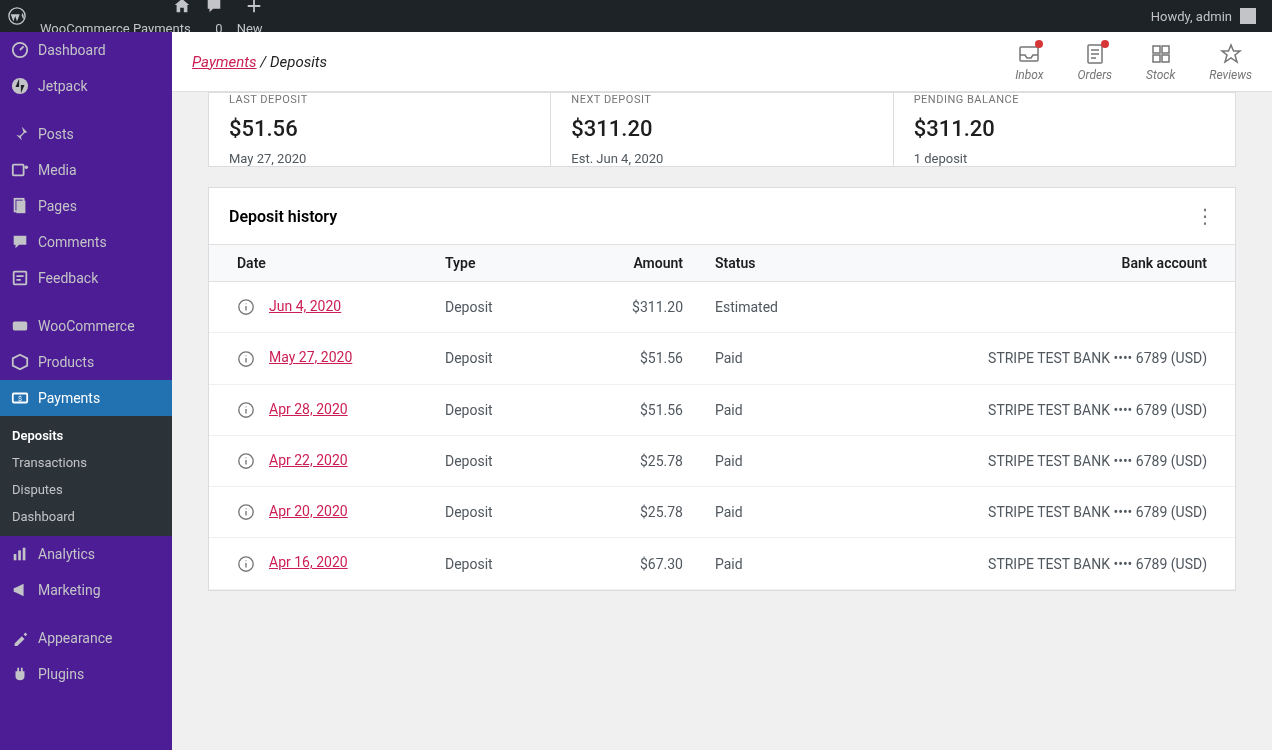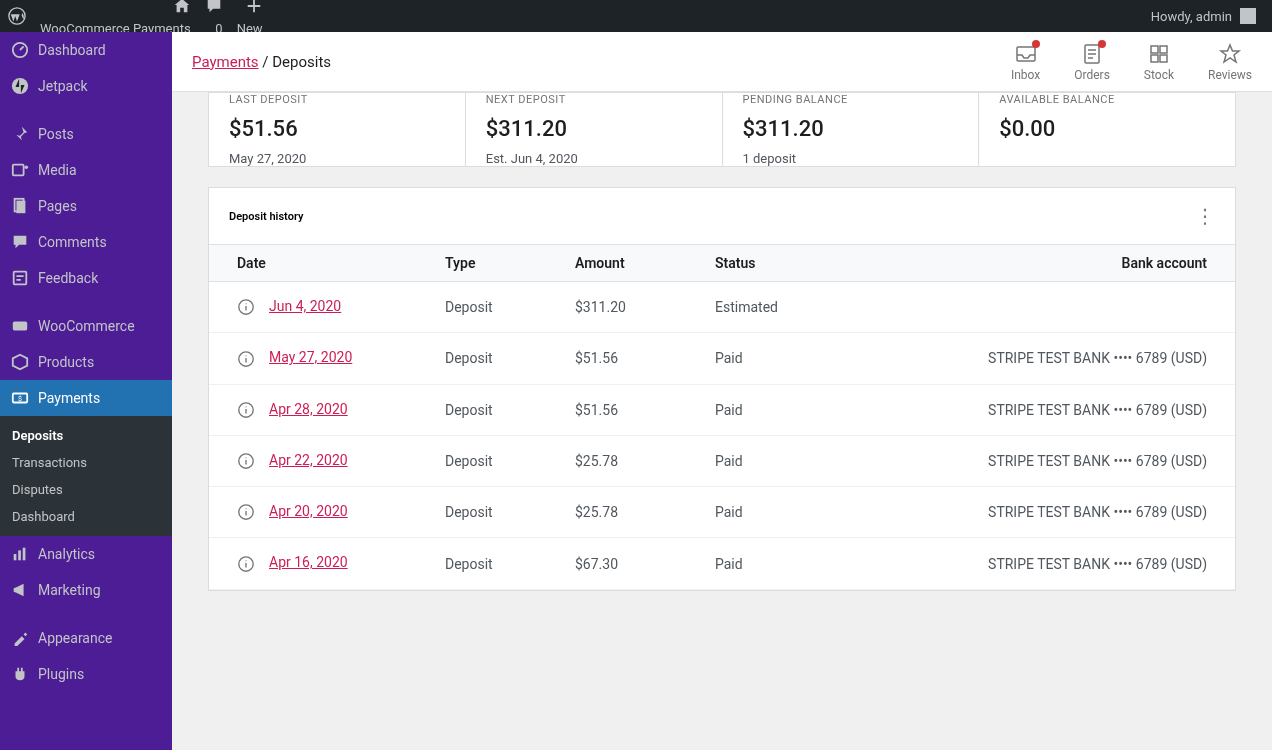--- a/index.html
+++ b/index.html
@@ -25,21 +25,21 @@
 .menu-item .icon svg { width: 18px; height: 18px; fill: currentColor; }
 .submenu { background: #2c3338; padding: 6px 0; }
 .submenu-item { padding: 6px 12px; color: #c3c4c7; font-size: 13px; cursor: pointer; }
 .submenu-item.current { color: #fff; font-weight: 600; }
 .menu-sep { height: 12px; }
 
 
 .content { flex: 1; background: #f0f0f1; overflow-y: auto; }
 
 
-.header { background: #fff; height: 60px; display: flex; align-items: center; justify-content: space-between; padding: 0 20px; border-bottom: 1px solid #e0e0e0; }
+.header { background: #fff; height: 60px; display: flex; align-items: center; justify-content: space-between; padding: 0 20px; border-bottom: 1px solid #e0e0e0; font-style: italic; }
 .breadcrumb { font-size: 15px; color: #1e1e1e; }
 .breadcrumb a { color: #cc1e54; text-decoration: underline; }
 .header-actions { display: flex; gap: 34px; }
 .header-action { display: flex; flex-direction: column; align-items: center; gap: 2px; font-size: 12px; color: #757575; cursor: pointer; position: relative; }
 .header-action .hicon { width: 24px; height: 24px; position: relative; }
 .header-action .hicon svg { width: 24px; height: 24px; fill: none; stroke: #757575; stroke-width: 1.5; }
 .header-action .dot { position: absolute; top: -2px; right: -2px; width: 8px; height: 8px; background: #d63638; border-radius: 50%; }
 
 
 .schedule { display: flex; align-items: center; gap: 12px; padding: 20px 36px 12px; font-size: 14px; color: #1e1e1e; }
@@ -51,34 +51,34 @@
 .summary { display: flex; margin: 0 36px; border: 1px solid #dcdcde; background: #fff; }
 .summary-card { flex: 1; padding: 0 20px; border-right: 1px solid #dcdcde; }
 .summary-card:last-child { border-right: none; }
 .summary-card .label { font-size: 11px; letter-spacing: 0.5px; color: #757575; text-transform: uppercase; margin-bottom: 10px; }
 .summary-card .value { font-size: 22px; font-weight: 500; color: #1e1e1e; margin-bottom: 10px; }
 .summary-card .sub { font-size: 13px; color: #50575e; }
 
 
 .panel { background: #fff; border: 1px solid #dcdcde; margin: 20px 36px 0; }
 .panel-head { display: flex; align-items: center; justify-content: space-between; padding: 16px 20px; }
-.panel-head h2 { font-size: 11px; font-weight: 600; }
+.panel-head h2 { font-size: 16px; font-weight: 600; }
 .panel-menu { cursor: pointer; color: #757575; font-size: 20px; }
 
 
 table { width: 100%; border-collapse: collapse; }
 thead th { background: #f8f9fa; border-top: 1px solid #e0e0e0; border-bottom: 1px solid #e0e0e0; padding: 10px 16px; font-size: 14px; font-weight: 600; color: #1e1e1e; text-align: left; }
 tbody td { padding: 16px; font-size: 14px; color: #50575e; border-bottom: 1px solid #f0f0f0; }
 .date-link { color: #cc1e54; text-decoration: underline; cursor: pointer; }
 .info-icon { display: inline-flex; width: 18px; height: 18px; vertical-align: middle; margin-right: 14px; }
 .info-icon svg { width: 18px; height: 18px; fill: none; stroke: #757575; stroke-width: 1.5; }
 
 th.col-date, td.col-date { width: 220px; padding-left: 28px; }
 th.col-type, td.col-type { width: 130px; }
-th.col-amount, td.col-amount { width: 140px; text-align: left; }
+th.col-amount, td.col-amount { width: 140px; text-align: right; }
 th.col-status, td.col-status { width: 150px; }
 th.col-bank, td.col-bank { text-align: right; padding-right: 28px; }
 </style>
 </head>
 <body>
 
 <div class="admin-bar">
   <div class="admin-bar-left">
     <span class="admin-bar-item">
         <svg viewBox="0 0 20 20">
@@ -294,25 +294,20 @@
       <div class="summary-card">
         <div class="label">NEXT DEPOSIT</div>
         <div class="value">$311.20</div>
         <div class="sub">Est. Jun 4, 2020</div>
       </div>
       <div class="summary-card">
         <div class="label">PENDING BALANCE</div>
         <div class="value">$311.20</div>
         <div class="sub">1 deposit</div>
       </div>
-      <div class="summary-card">
-        <div class="label">AVAILABLE BALANCE</div>
-        <div class="value">$0.00</div>
-        <div class="sub"></div>
-      </div>
     </div>
 
     <div class="panel">
       <div class="panel-head">
         <h2>Deposit history</h2>
         <span class="panel-menu">⋮</span>
       </div>
       <table>
         <thead>
           <tr>

